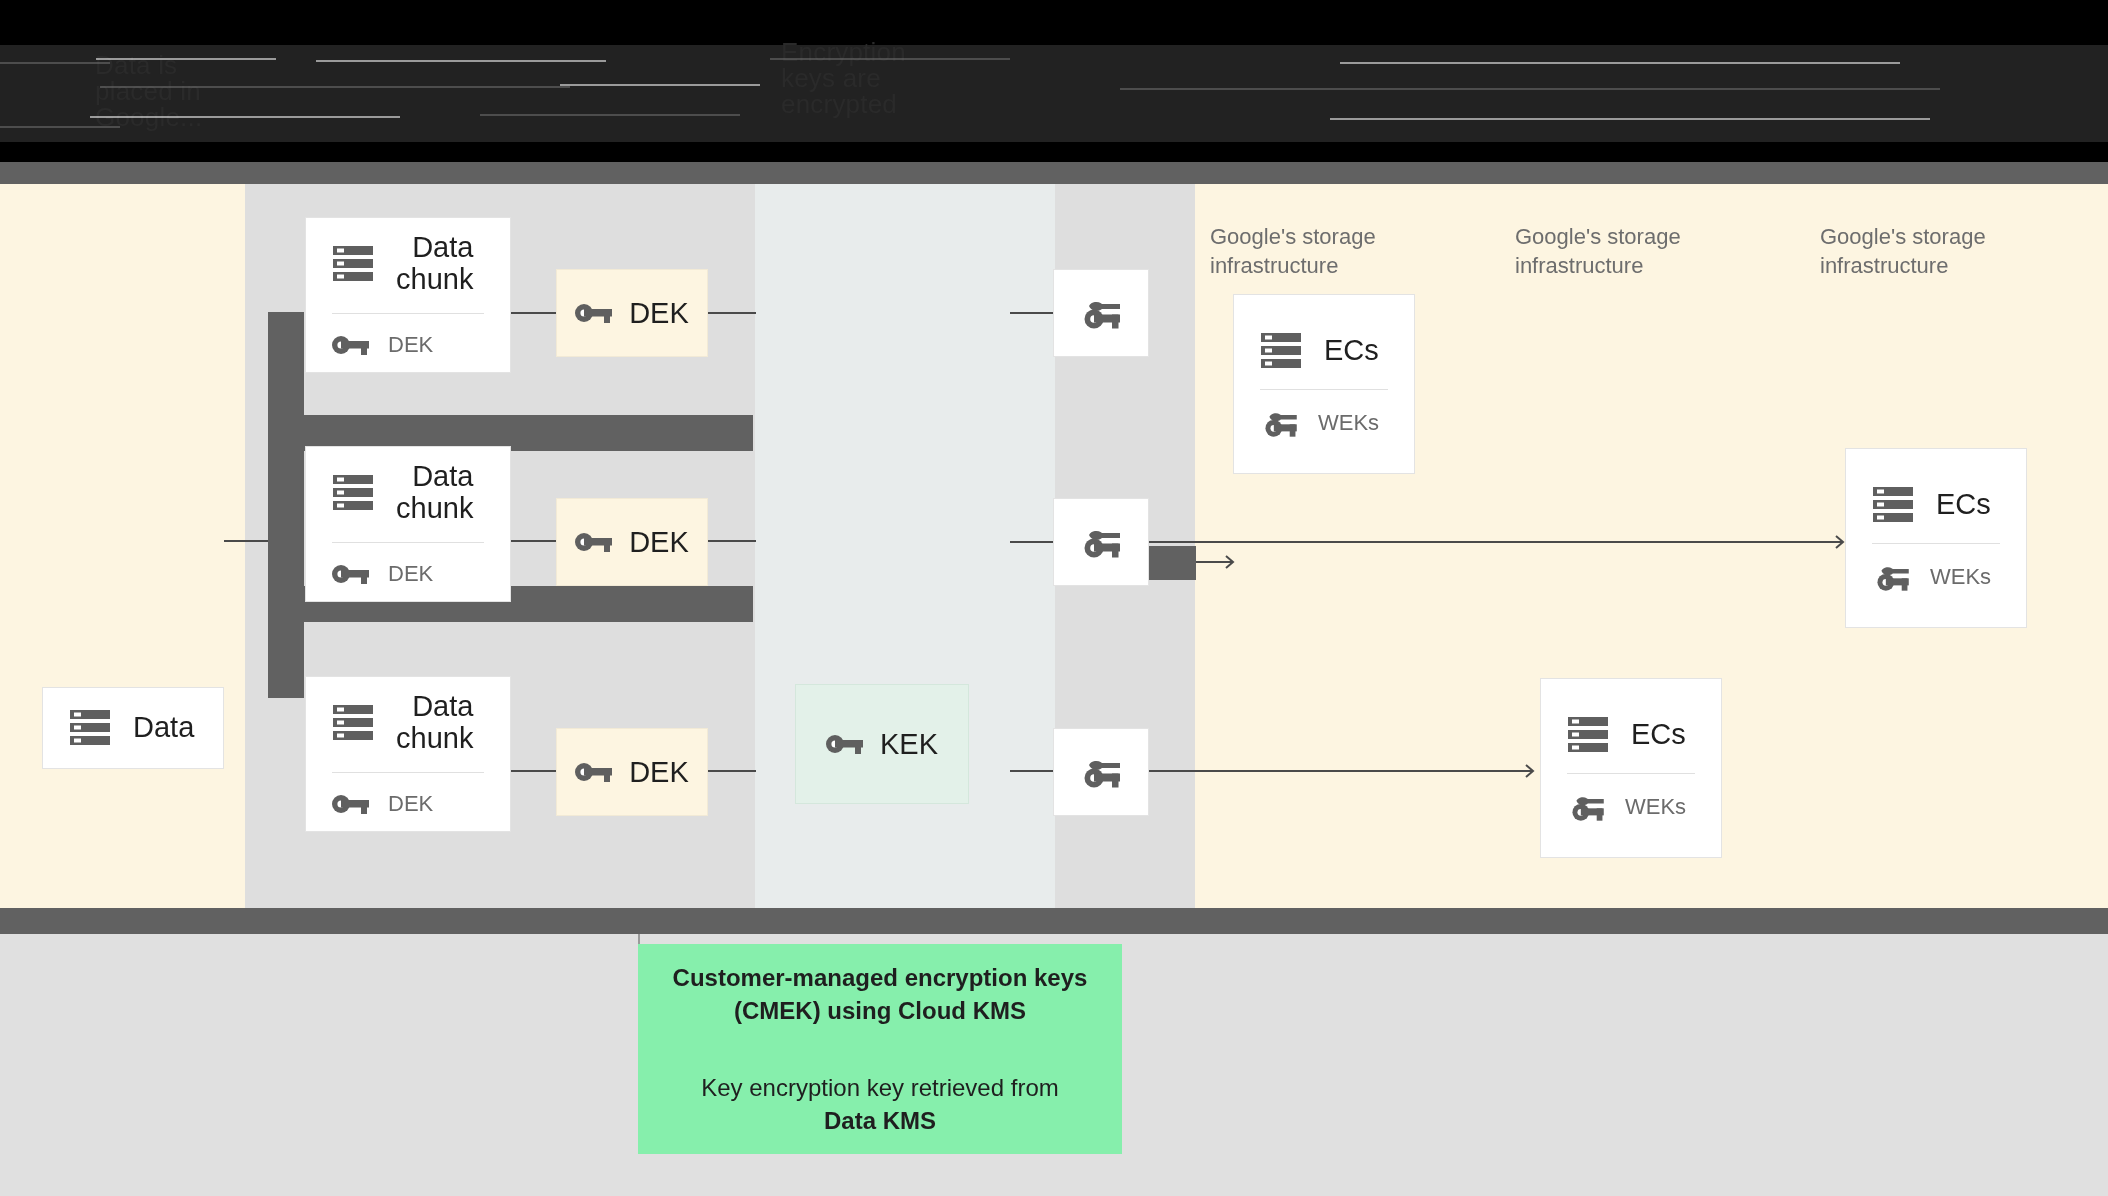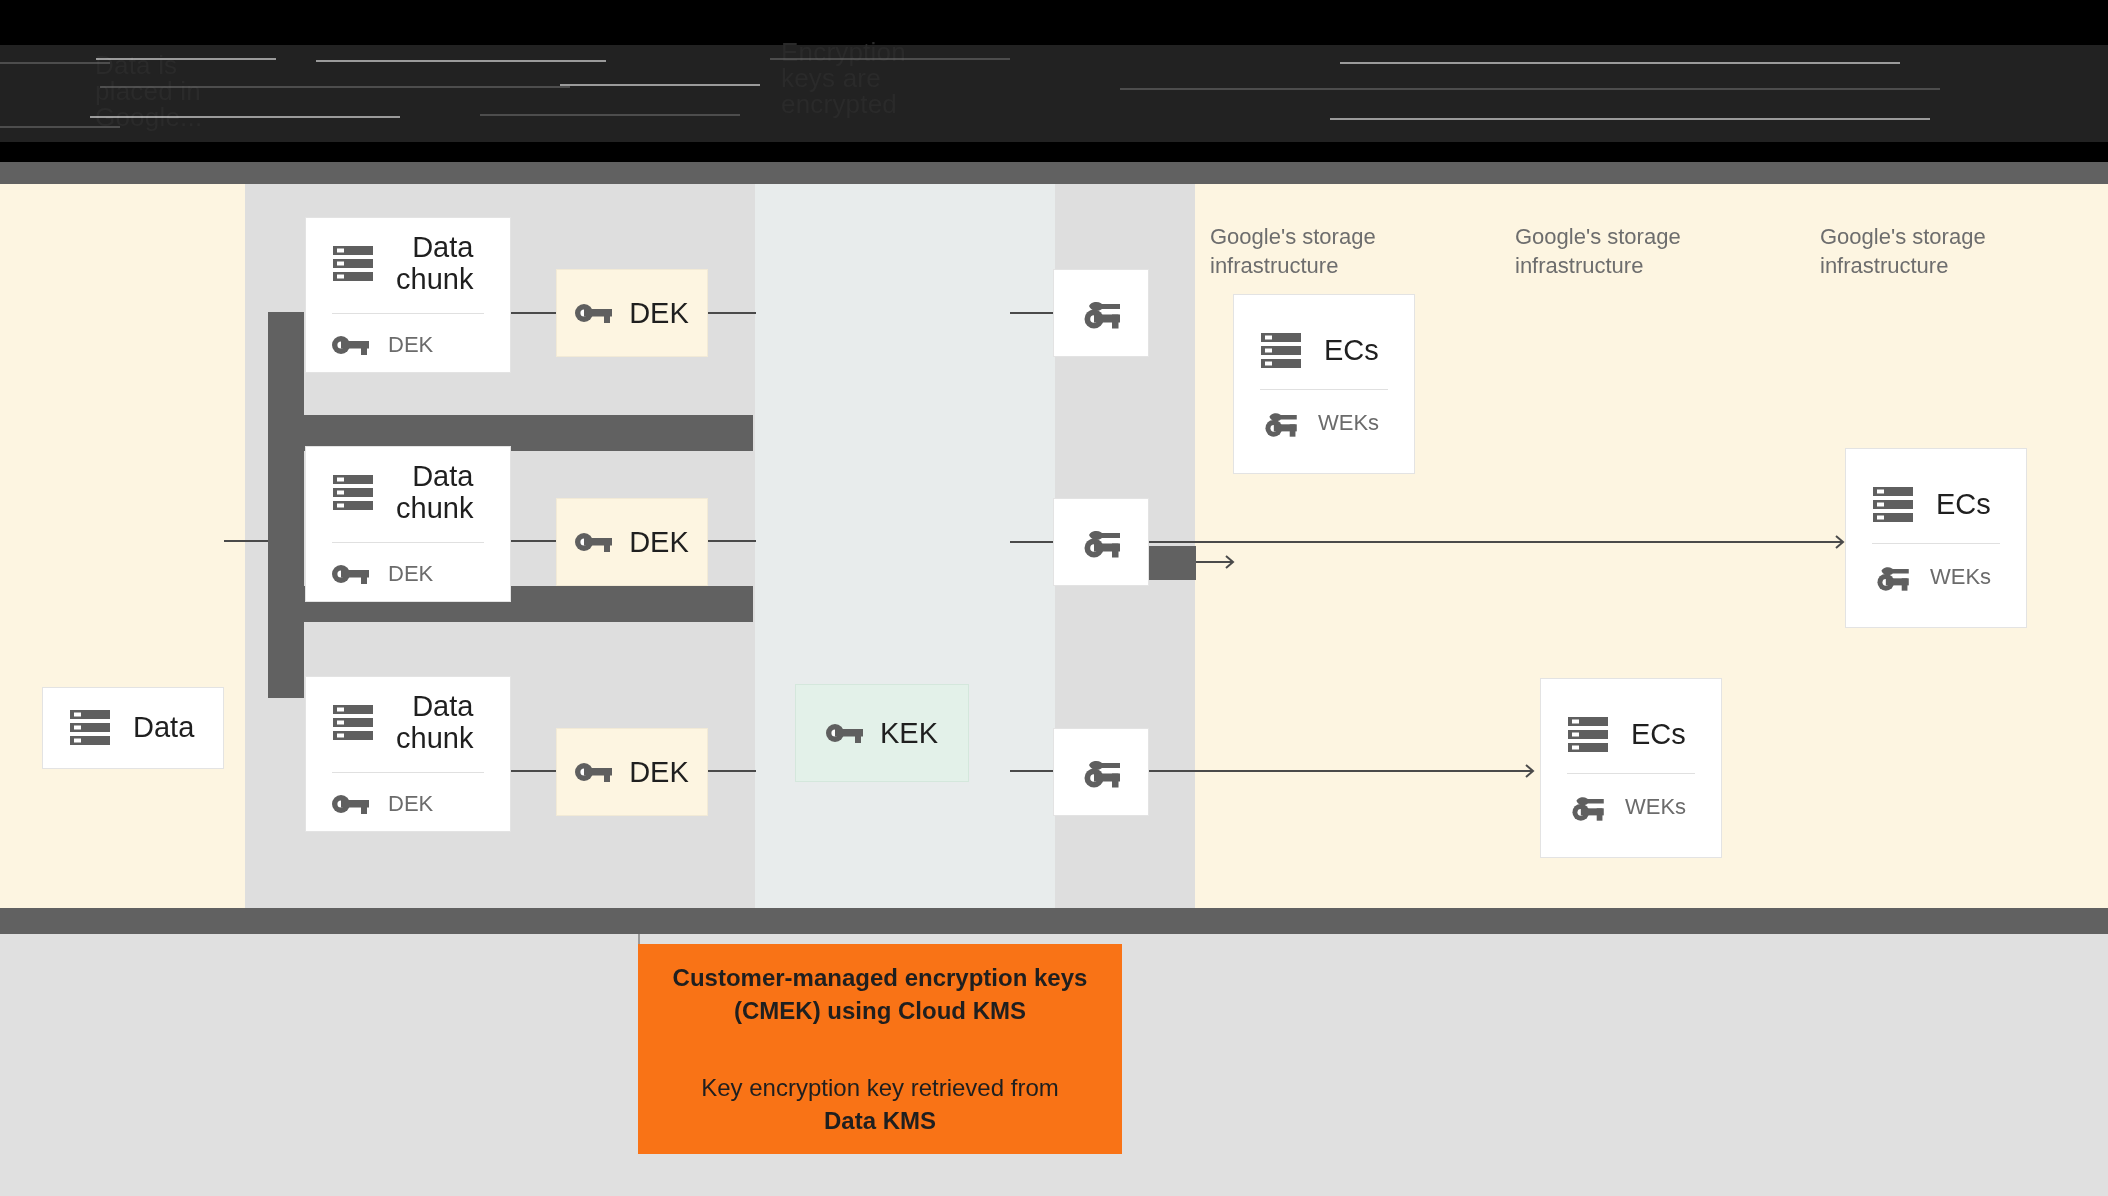--- a/index.html
+++ b/index.html
@@ -87,21 +87,21 @@
   .bottom-bar {
     position: absolute; left: 0; top: 908px; width: 2108px; height: 26px;
     background: #616161;
   }
   .bottom-area {
     position: absolute; left: 0; top: 934px; width: 2108px; height: 262px;
     background: #e0e0e0;
   }
   .caption-box {
     position: absolute; left: 638px; top: 944px; width: 484px; height: 210px;
-    background: #f97316; display: flex; flex-direction: column;
+    background: #86efac; display: flex; flex-direction: column;
     align-items: center; justify-content: center; text-align: center;
   }
   .cap-strong { font-size: 24px; font-weight: bold; color: #1f1f1f; line-height: 33px; }
   .cap-normal { font-size: 24px; color: #1f1f1f; line-height: 33px; margin-top: 44px; }
 </style>
 </head>
 <body>
 
 <div id="root">
 
@@ -284,21 +284,21 @@
             <rect x="29" y="7" width="6" height="14" fill="#5f5f5f"></rect>
         </svg>
       </span>
       <span>DEK</span>
     </div>
 
     <div class="line" style="left:708px; top:128px; width:48px;"></div>
     <div class="line" style="left:708px; top:356px; width:48px;"></div>
     <div class="line" style="left:708px; top:586px; width:48px;"></div>
 
-    <div class="pill pill-kek" style="left:795px; top:500px; width:174px; height:98px;">
+    <div class="pill pill-kek" style="left:795px; top:500px; width:174px; height:120px;">
       <span>
         <svg class="svg-ico" width="38" height="22" viewBox="0 0 38 22">
           <circle cx="9" cy="11" r="9" fill="#5f5f5f"></circle>
             <circle cx="9" cy="11" r="3.6" fill="#ffffff"></circle>
           <rect x="9" y="7" width="28" height="7.5" fill="#5f5f5f"></rect>
             <rect x="29" y="7" width="6" height="14" fill="#5f5f5f"></rect>
         </svg>
       </span>
       <span>KEK</span>
     </div>

